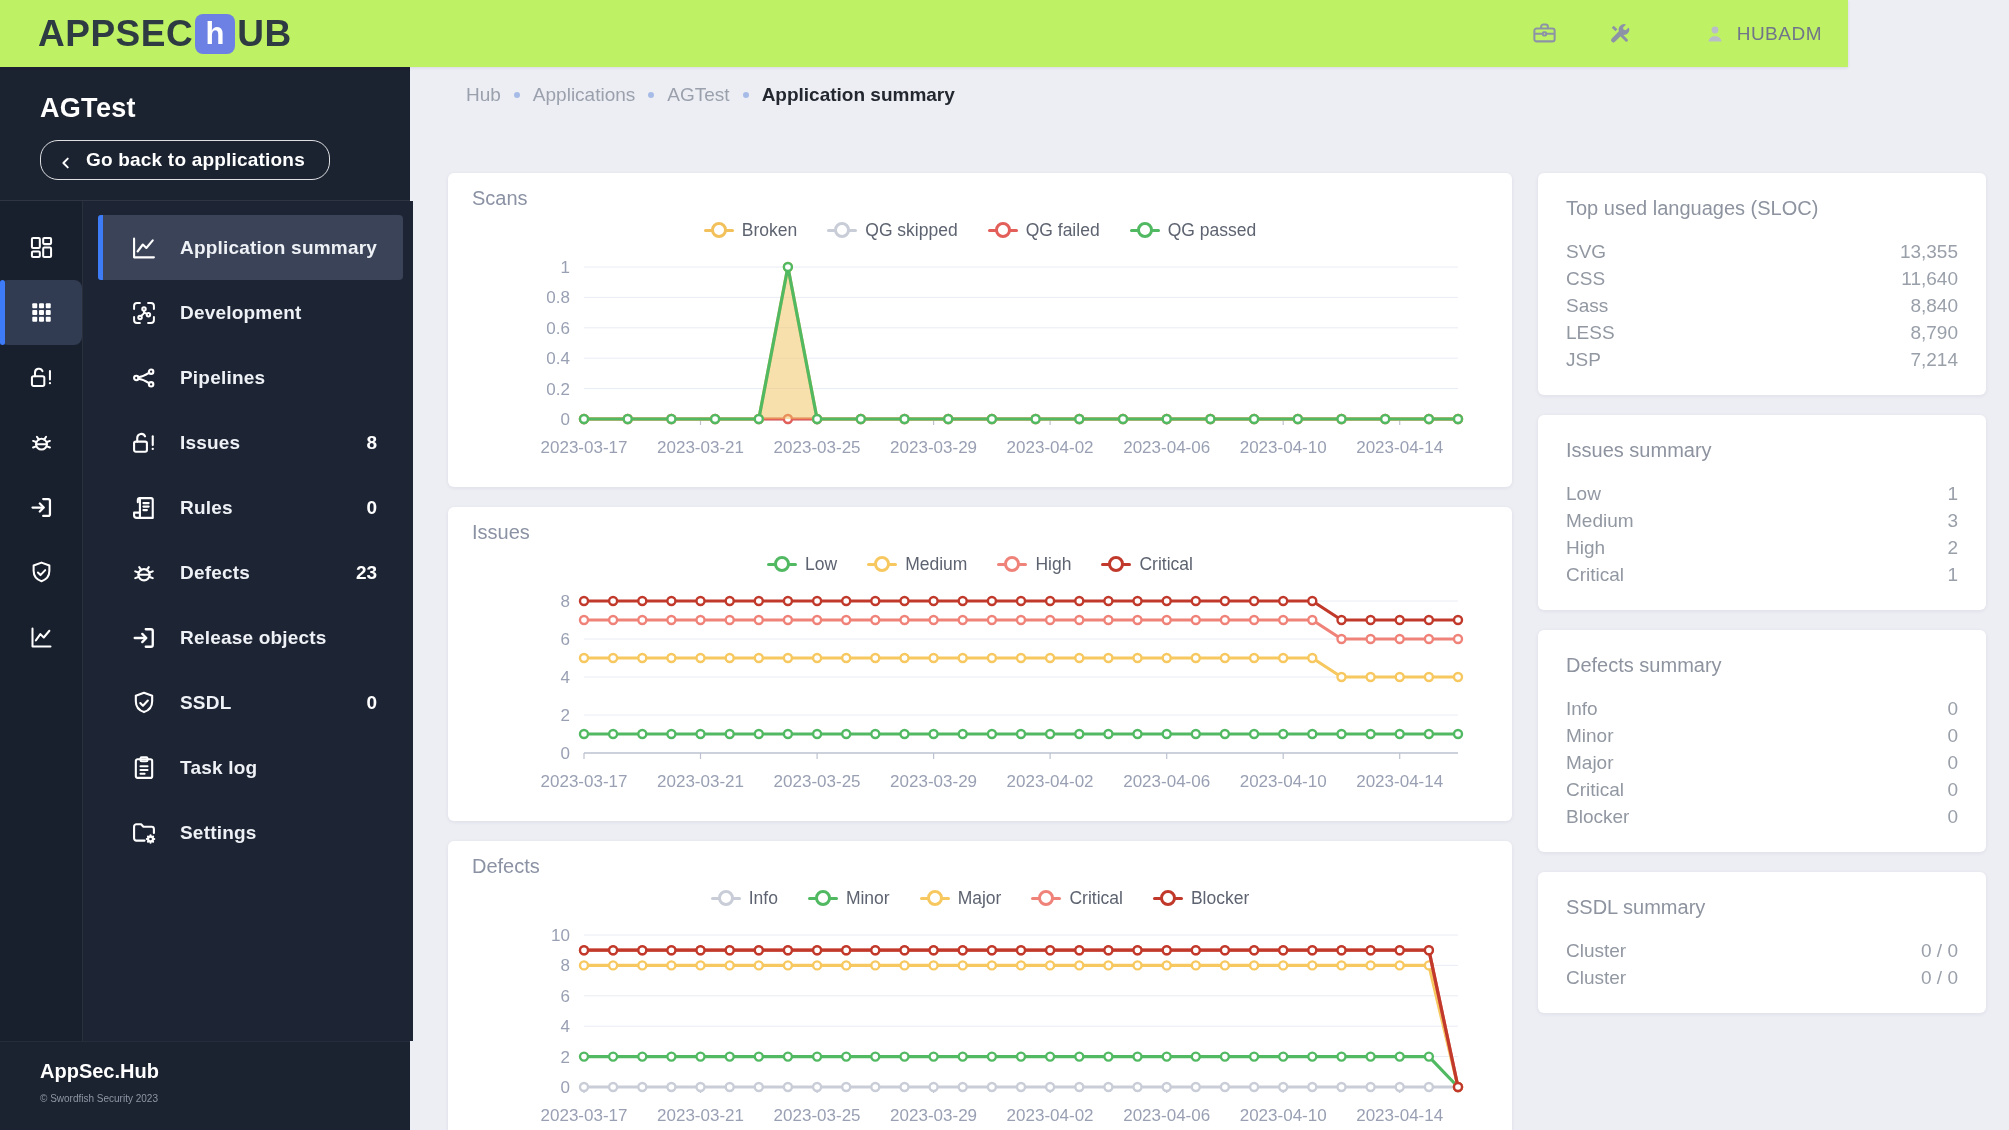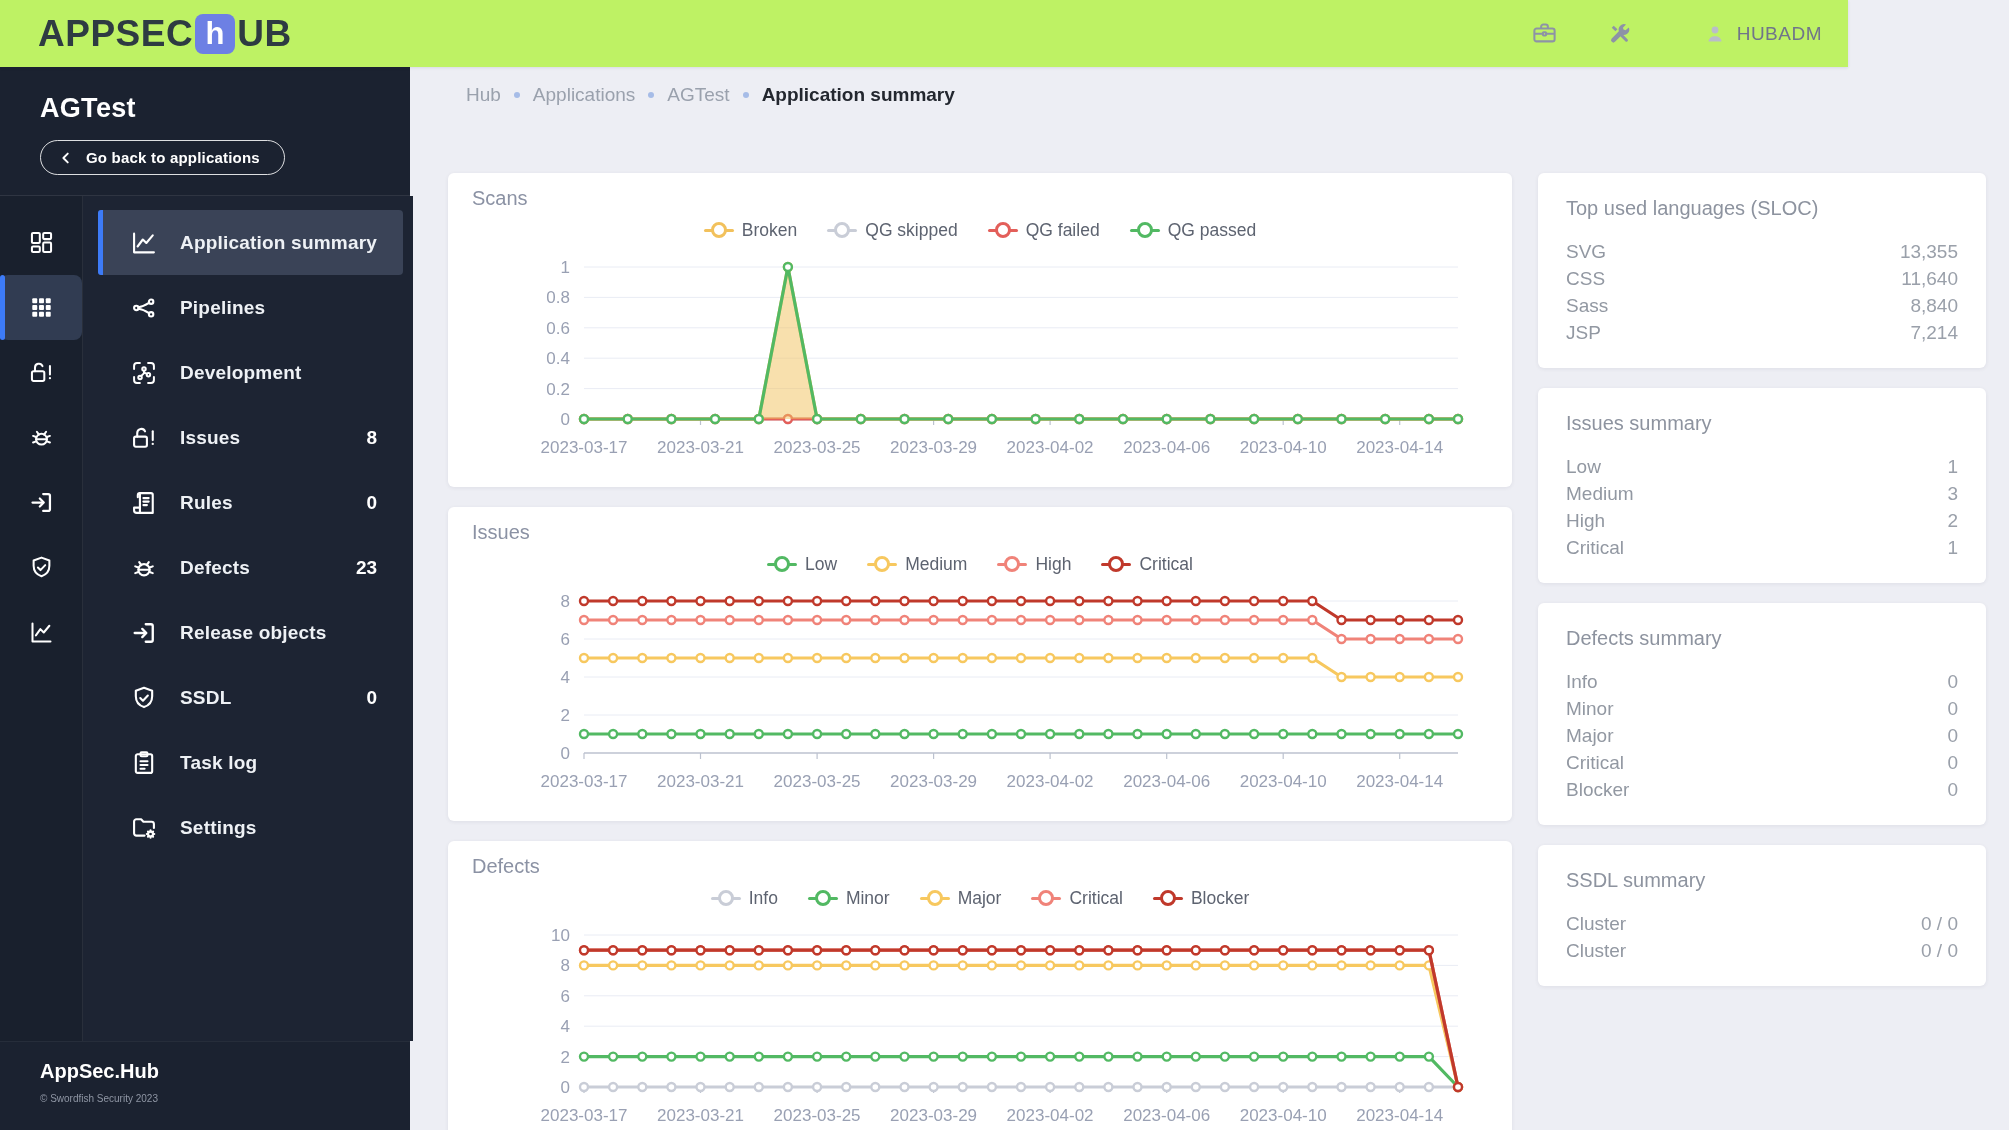--- a/index.html
+++ b/index.html
@@ -22,21 +22,21 @@
   .user-chip .hicon{width:24px;height:24px;color:#b9bdc9;}
   .user-label{font-size:19px;color:#70758a;letter-spacing:.5px;}
 
   
   .sidebar{position:absolute;top:67px;left:0;width:410px;bottom:0;background:#1b2230;color:#fff;
            display:flex;flex-direction:column;z-index:10;}
   .side-top{padding:26px 40px 20px;}
   .app-name{font-size:27px;font-weight:bold;letter-spacing:.3px;}
   .back-btn{margin-top:16px;display:inline-flex;align-items:center;gap:13px;background:transparent;
             border:1.5px solid rgba(255,255,255,.85);border-radius:18px;color:#fff;
-            padding:8px 24px 8px 18px;font-size:15px;font-weight:bold;font-family:inherit;letter-spacing:.2px;}
+            padding:8px 24px 8px 18px;font-size:19px;font-weight:bold;font-family:inherit;letter-spacing:.2px;}
   .back-btn .cicon{width:14px;height:14px;display:inline-block;}
   .side-div{height:1px;background:rgba(255,255,255,.09);}
   .side-cols{flex:1;display:flex;min-height:0;}
   .rail{width:100px;background:#19202d;border-right:1px solid rgba(255,255,255,.07);
         padding-top:14px;display:flex;flex-direction:column;align-items:center;box-sizing:border-box;}
   .rail-item{width:82px;height:65px;display:flex;align-items:center;justify-content:center;
              position:relative;border-radius:8px;}
   .rail-item.active{background:#313c52;}
   .rail-item.active::before{content:'';position:absolute;left:0;top:0;bottom:0;width:5px;
              background:#3d7bf7;border-radius:3px;}
@@ -204,43 +204,43 @@
           <span class="mi-icon micon">
             <svg viewBox="0 0 24 24" fill="none" stroke="currentColor" stroke-width="1.8" stroke-linecap="round" stroke-linejoin="round">
               <path d="M3.5 4v16h17"></path>
               <path d="m6.5 15 4.5-6 3 3 5.5-6.5"></path>
             </svg>
           </span>
           <span class="mi-label">Application summary</span>
         </div>
         <div class="menu-item clickable">
           <span class="mi-icon micon">
-            <svg viewBox="0 0 24 24" fill="none" stroke="currentColor" stroke-width="1.8" stroke-linecap="round">
-              <circle cx="5.4" cy="12" r="1.9"></circle>
-              <circle cx="18.1" cy="6.6" r="1.9"></circle>
-              <circle cx="18.1" cy="17.4" r="1.9"></circle>
-              <path d="M7.2 11.3c3.6-.4 6-1.7 9.1-3.7M7.2 12.7c3.6.4 6 1.7 9.1 3.7"></path>
-            </svg>
-          </span>
-          <span class="mi-label">Pipelines</span>
-        </div>
-        <div class="menu-item clickable">
-          <span class="mi-icon micon">
             <svg viewBox="0 0 24 24" fill="none" stroke="currentColor" stroke-width="1.7" stroke-linecap="round" stroke-linejoin="round">
               <path d="M8.5 3.5H6A2.5 2.5 0 0 0 3.5 6v2.5"></path>
               <path d="M15.5 3.5H18A2.5 2.5 0 0 1 20.5 6v2.5"></path>
               <path d="M8.5 20.5H6A2.5 2.5 0 0 1 3.5 18v-2.5"></path>
               <path d="M15.5 20.5H18a2.5 2.5 0 0 0 2.5-2.5v-2.5"></path>
               <circle cx="12" cy="8.6" r="1.5"></circle>
               <circle cx="8.6" cy="15.8" r="1.5"></circle>
               <circle cx="15.8" cy="13.4" r="1.5"></circle>
               <path d="M12 10.1v1.4c0 1.3-1.2 1.8-2.3 3m2.3-3c.8.6 1.7.8 2.4 1.1"></path>
             </svg>
           </span>
           <span class="mi-label">Development</span>
+        </div>
+        <div class="menu-item clickable">
+          <span class="mi-icon micon">
+            <svg viewBox="0 0 24 24" fill="none" stroke="currentColor" stroke-width="1.8" stroke-linecap="round">
+              <circle cx="5.4" cy="12" r="1.9"></circle>
+              <circle cx="18.1" cy="6.6" r="1.9"></circle>
+              <circle cx="18.1" cy="17.4" r="1.9"></circle>
+              <path d="M7.2 11.3c3.6-.4 6-1.7 9.1-3.7M7.2 12.7c3.6.4 6 1.7 9.1 3.7"></path>
+            </svg>
+          </span>
+          <span class="mi-label">Pipelines</span>
         </div>
         <div class="menu-item clickable">
           <span class="mi-icon micon">
             <svg viewBox="0 0 24 24" fill="none" stroke="currentColor" stroke-width="1.8" stroke-linecap="round" stroke-linejoin="round">
               <rect x="3.5" y="10.8" width="11" height="8.7" rx="1.5"></rect>
               <path d="M6.2 10.8V7.7a3.5 3.5 0 0 1 6.7-1.4"></path>
               <path d="M19.5 6.2v7.6"></path>
               <circle cx="19.5" cy="17.1" r="1" fill="currentColor" stroke="none"></circle>
             </svg>
           </span>
@@ -903,20 +903,24 @@
           </div>
           <div class="sum-row">
             <span class="sum-label">CSS</span>
             <span class="sum-val">11,640</span>
           </div>
           <div class="sum-row">
             <span class="sum-label">Sass</span>
             <span class="sum-val">8,840</span>
           </div>
           <div class="sum-row">
+            <span class="sum-label">LESS</span>
+            <span class="sum-val">8,790</span>
+          </div>
+          <div class="sum-row">
             <span class="sum-label">JSP</span>
             <span class="sum-val">7,214</span>
           </div>
         </div>
         <div class="card sum-card">
           <div class="sum-title">Issues summary</div>
           <div class="sum-row">
             <span class="sum-label">Low</span>
             <span class="sum-val">1</span>
           </div>

